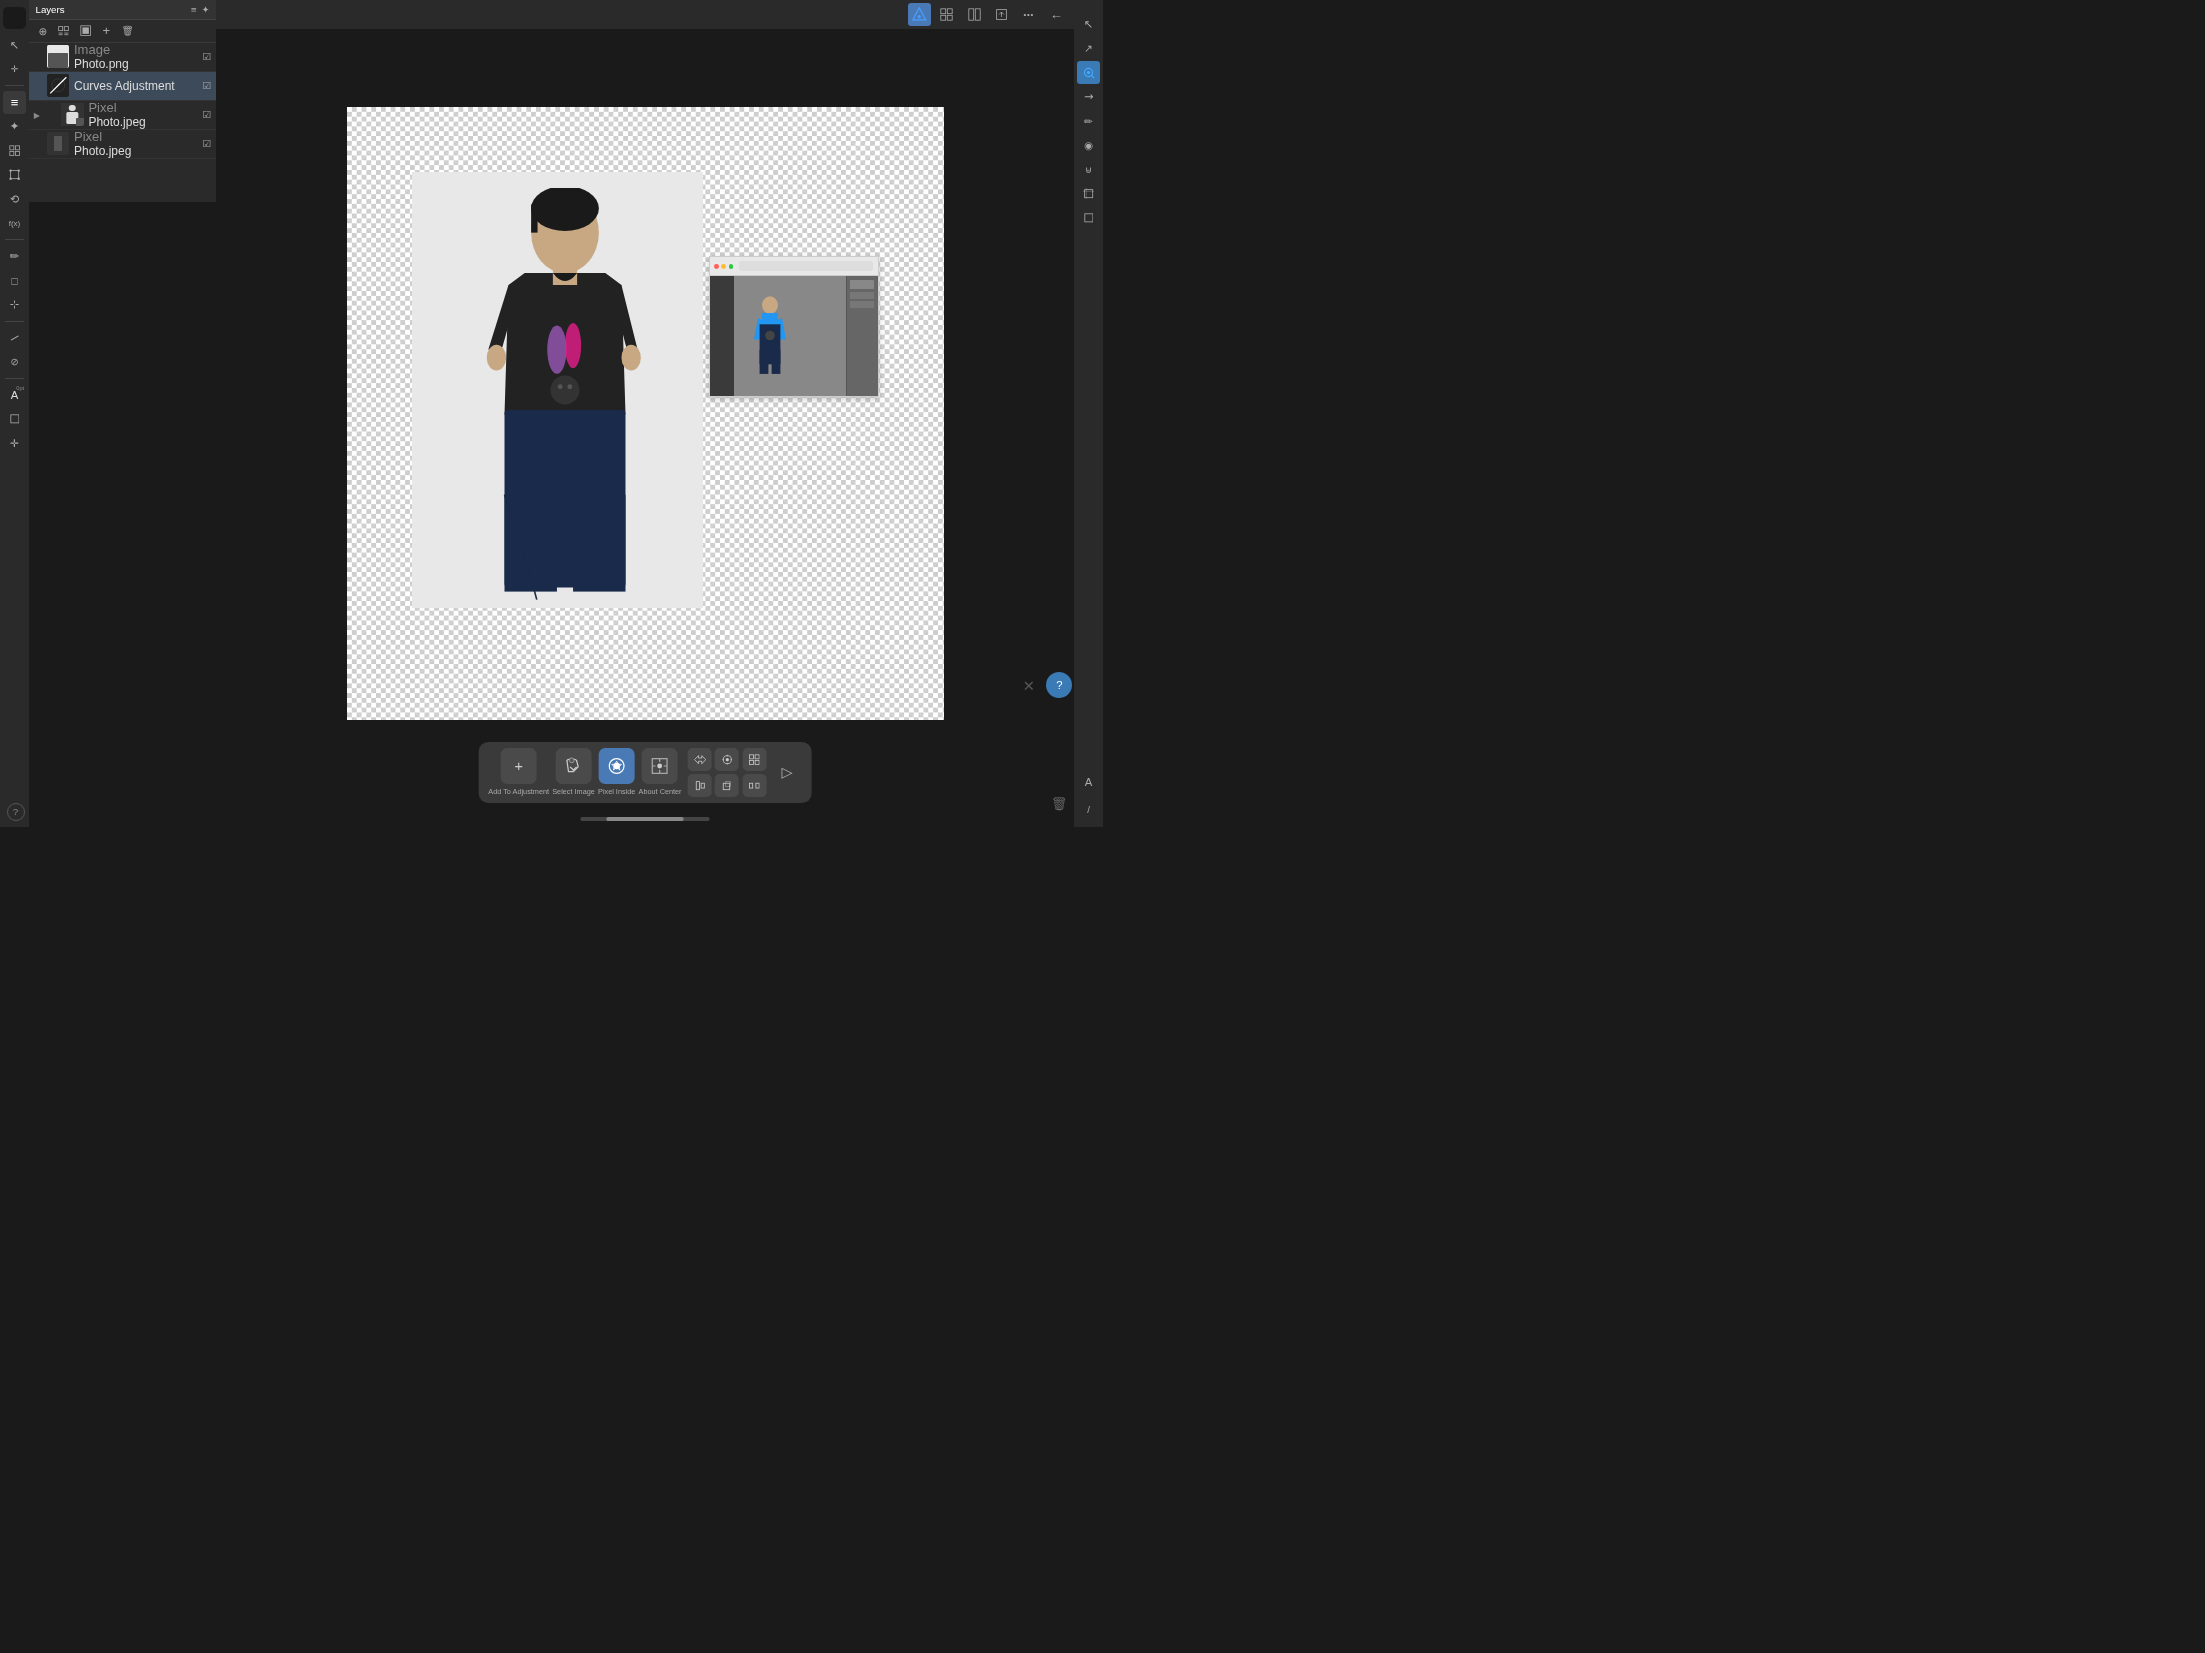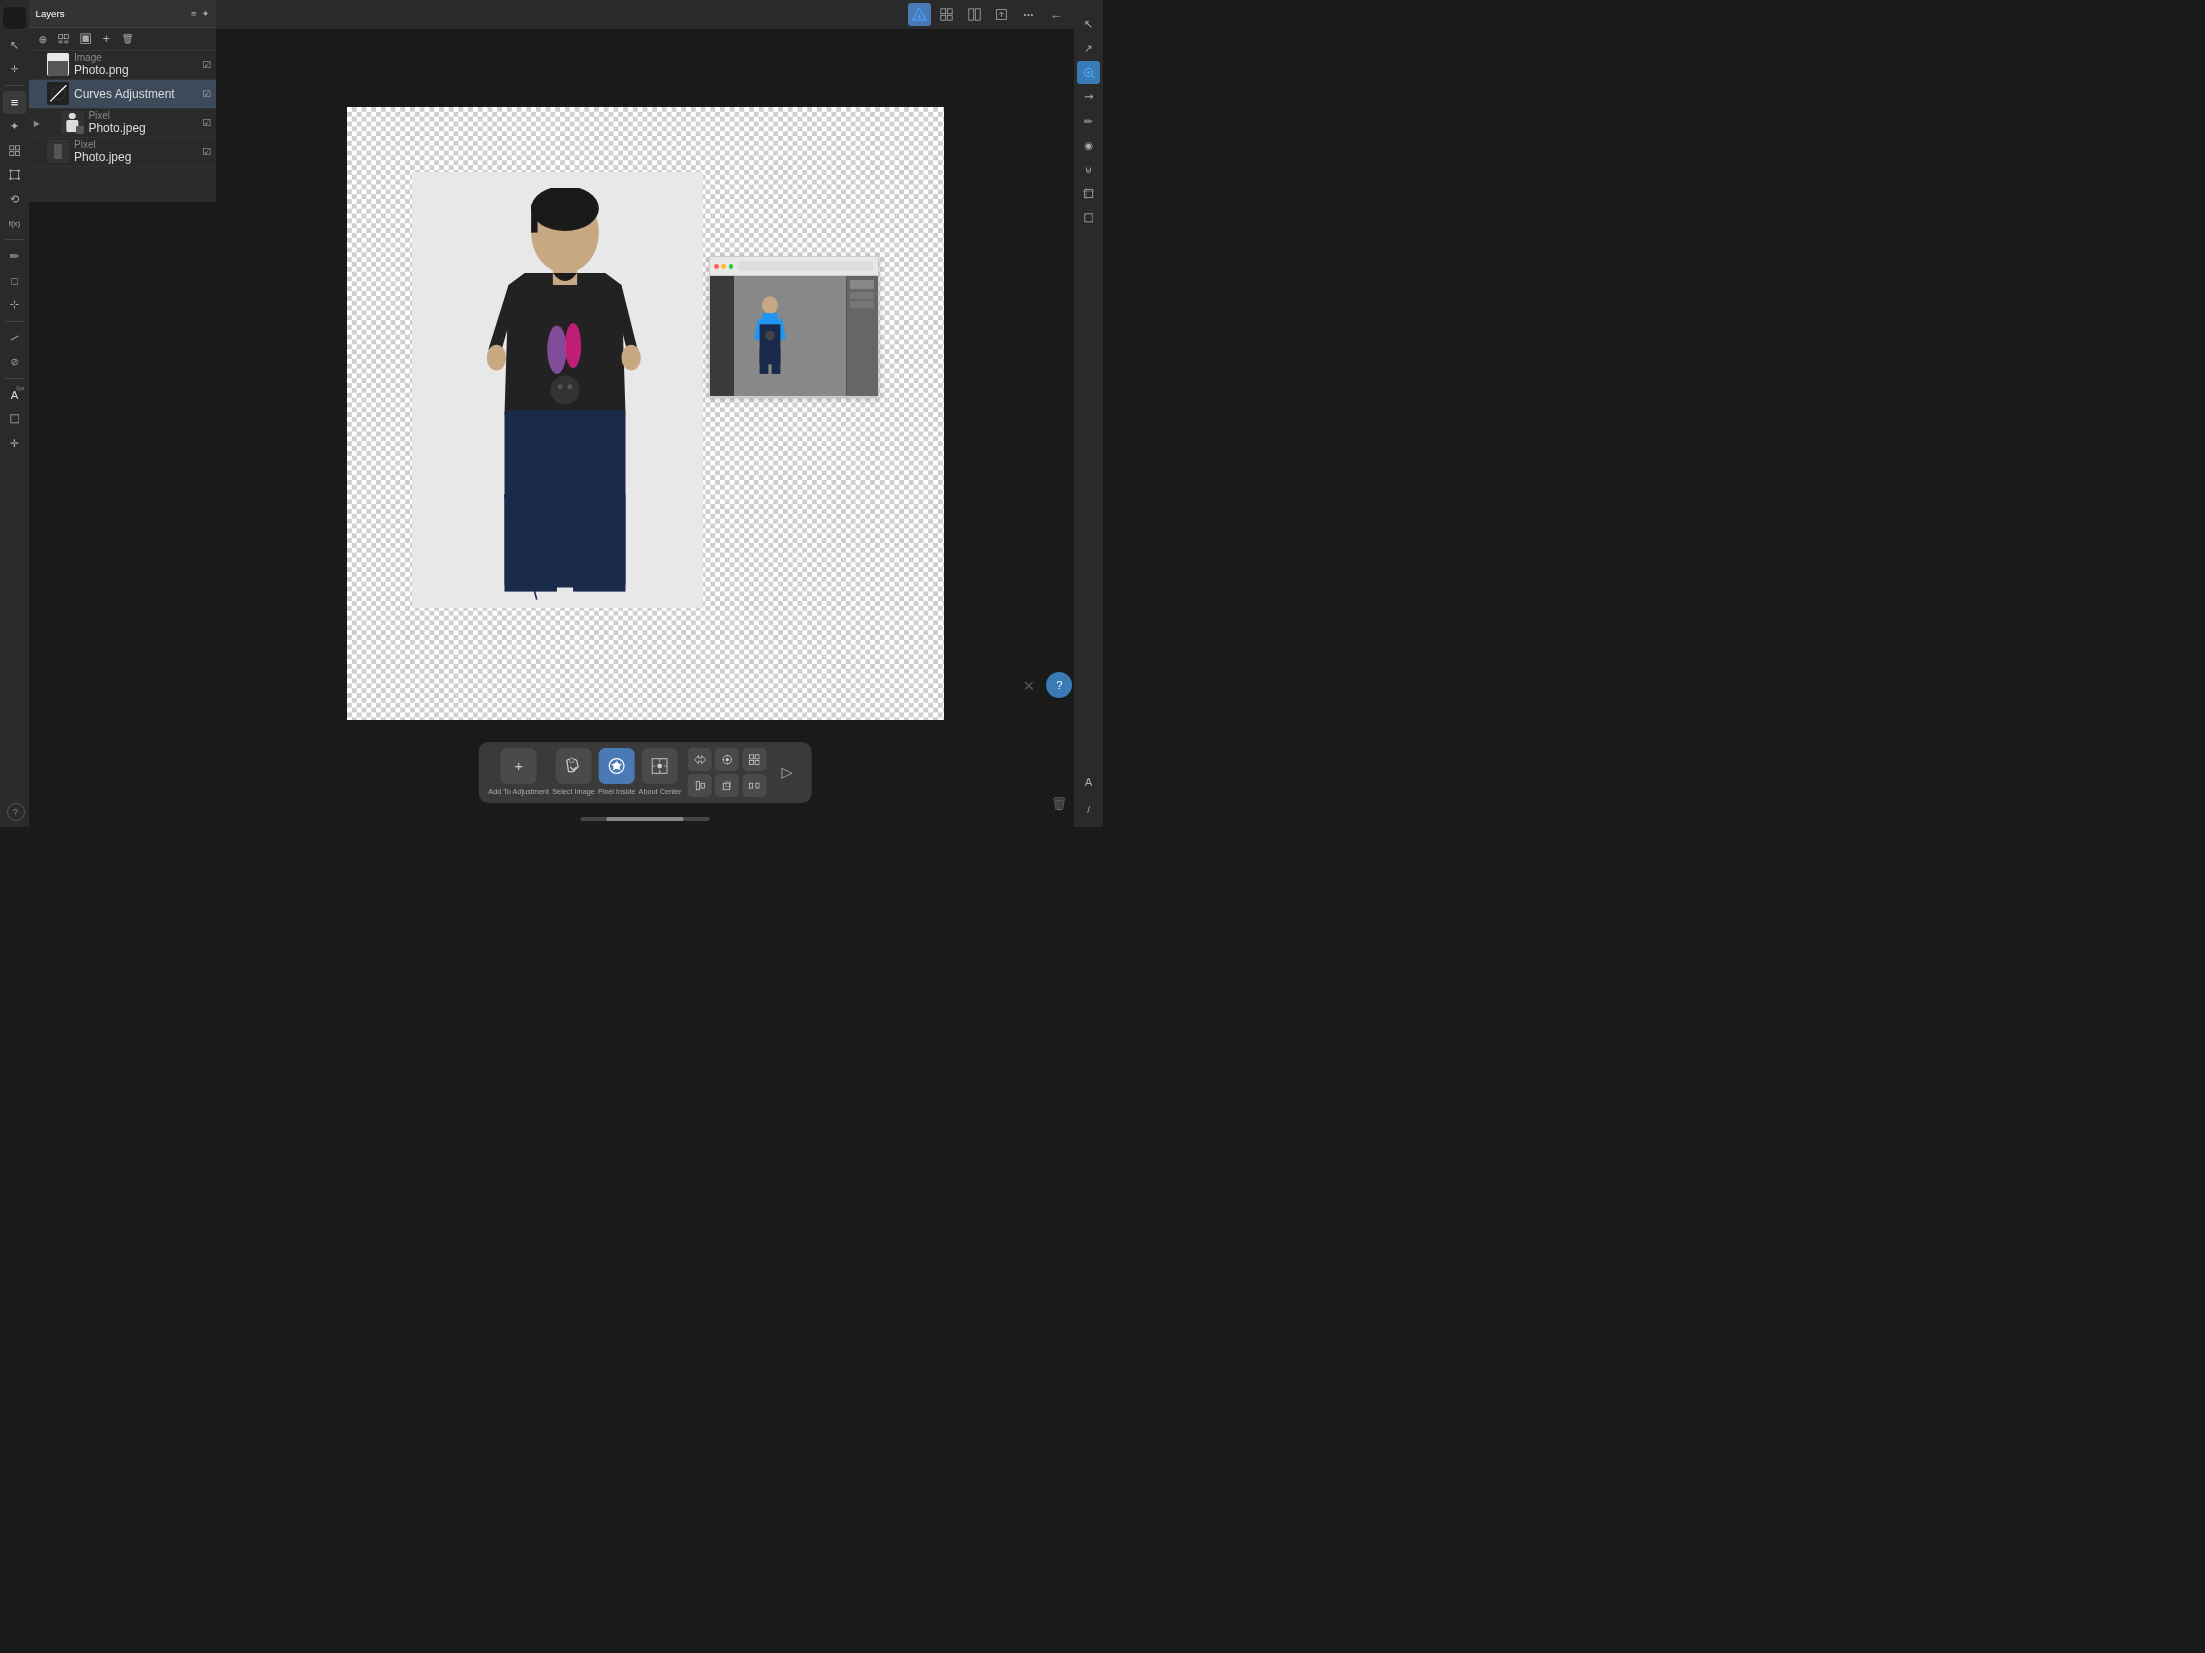--- a/index.html
+++ b/index.html
@@ -75,21 +75,21 @@
       top: 0;
       width: 187px;
       height: 202px;
       background: #2a2a2a;
       z-index: 9;
       display: flex;
       flex-direction: column;
     }
 
     .layers-header {
-      height: 28px;
+      height: 20px;
       background: #333;
       display: flex;
       align-items: center;
       justify-content: space-between;
       padding: 0 6.5px;
       border-bottom: 0.8px solid #444;
     }
 
     .layers-title {
       color: #fff;
@@ -164,21 +164,21 @@
       justify-content: center;
     }
 
     .layer-info {
       flex: 1;
       min-width: 0;
     }
 
     .layer-type {
       color: #888;
-      font-size: 10px;
+      font-size: 13px;
     }
 
     .layer-name {
       color: #ddd;
       font-size: 12px;
       white-space: nowrap;
       overflow: hidden;
       text-overflow: ellipsis;
     }
 

